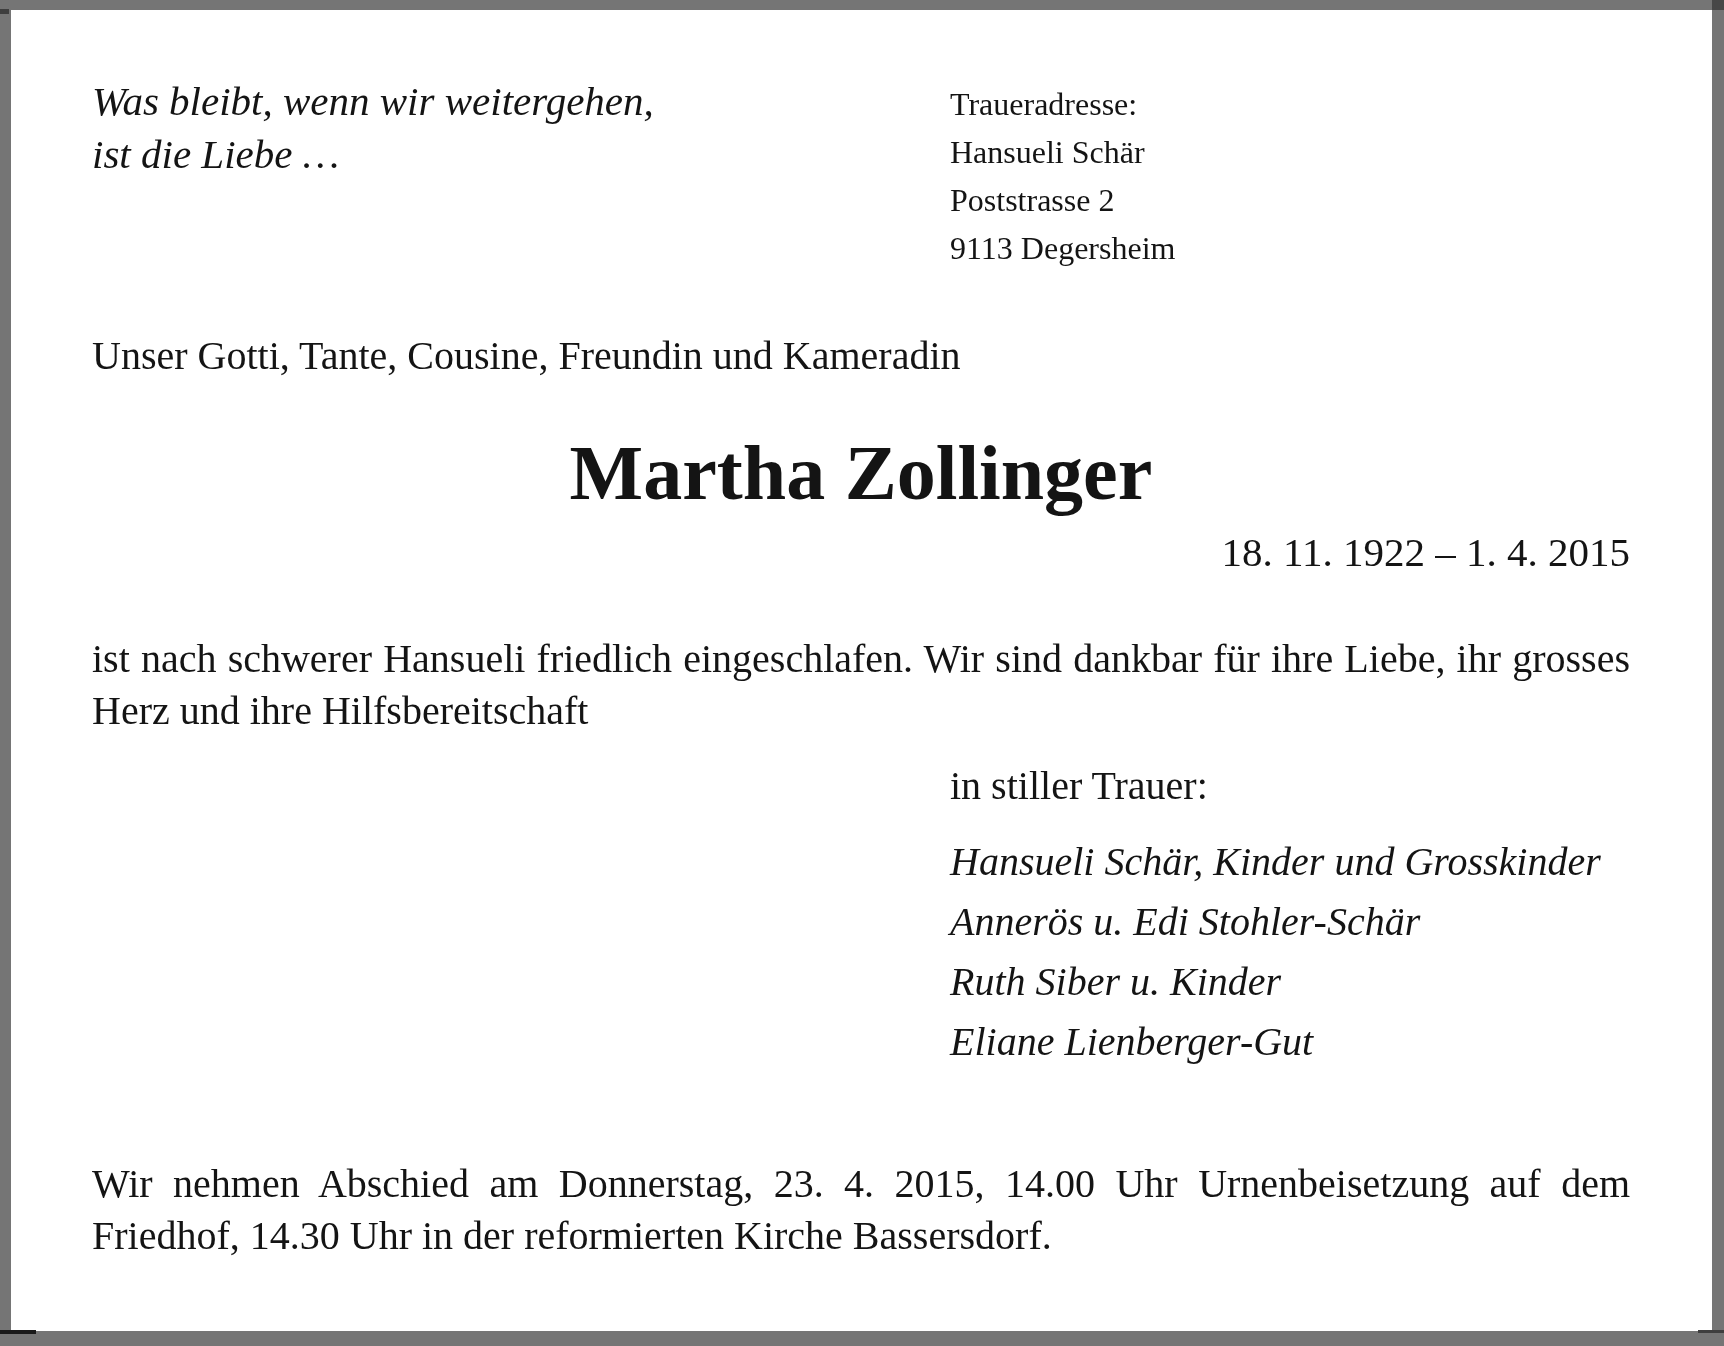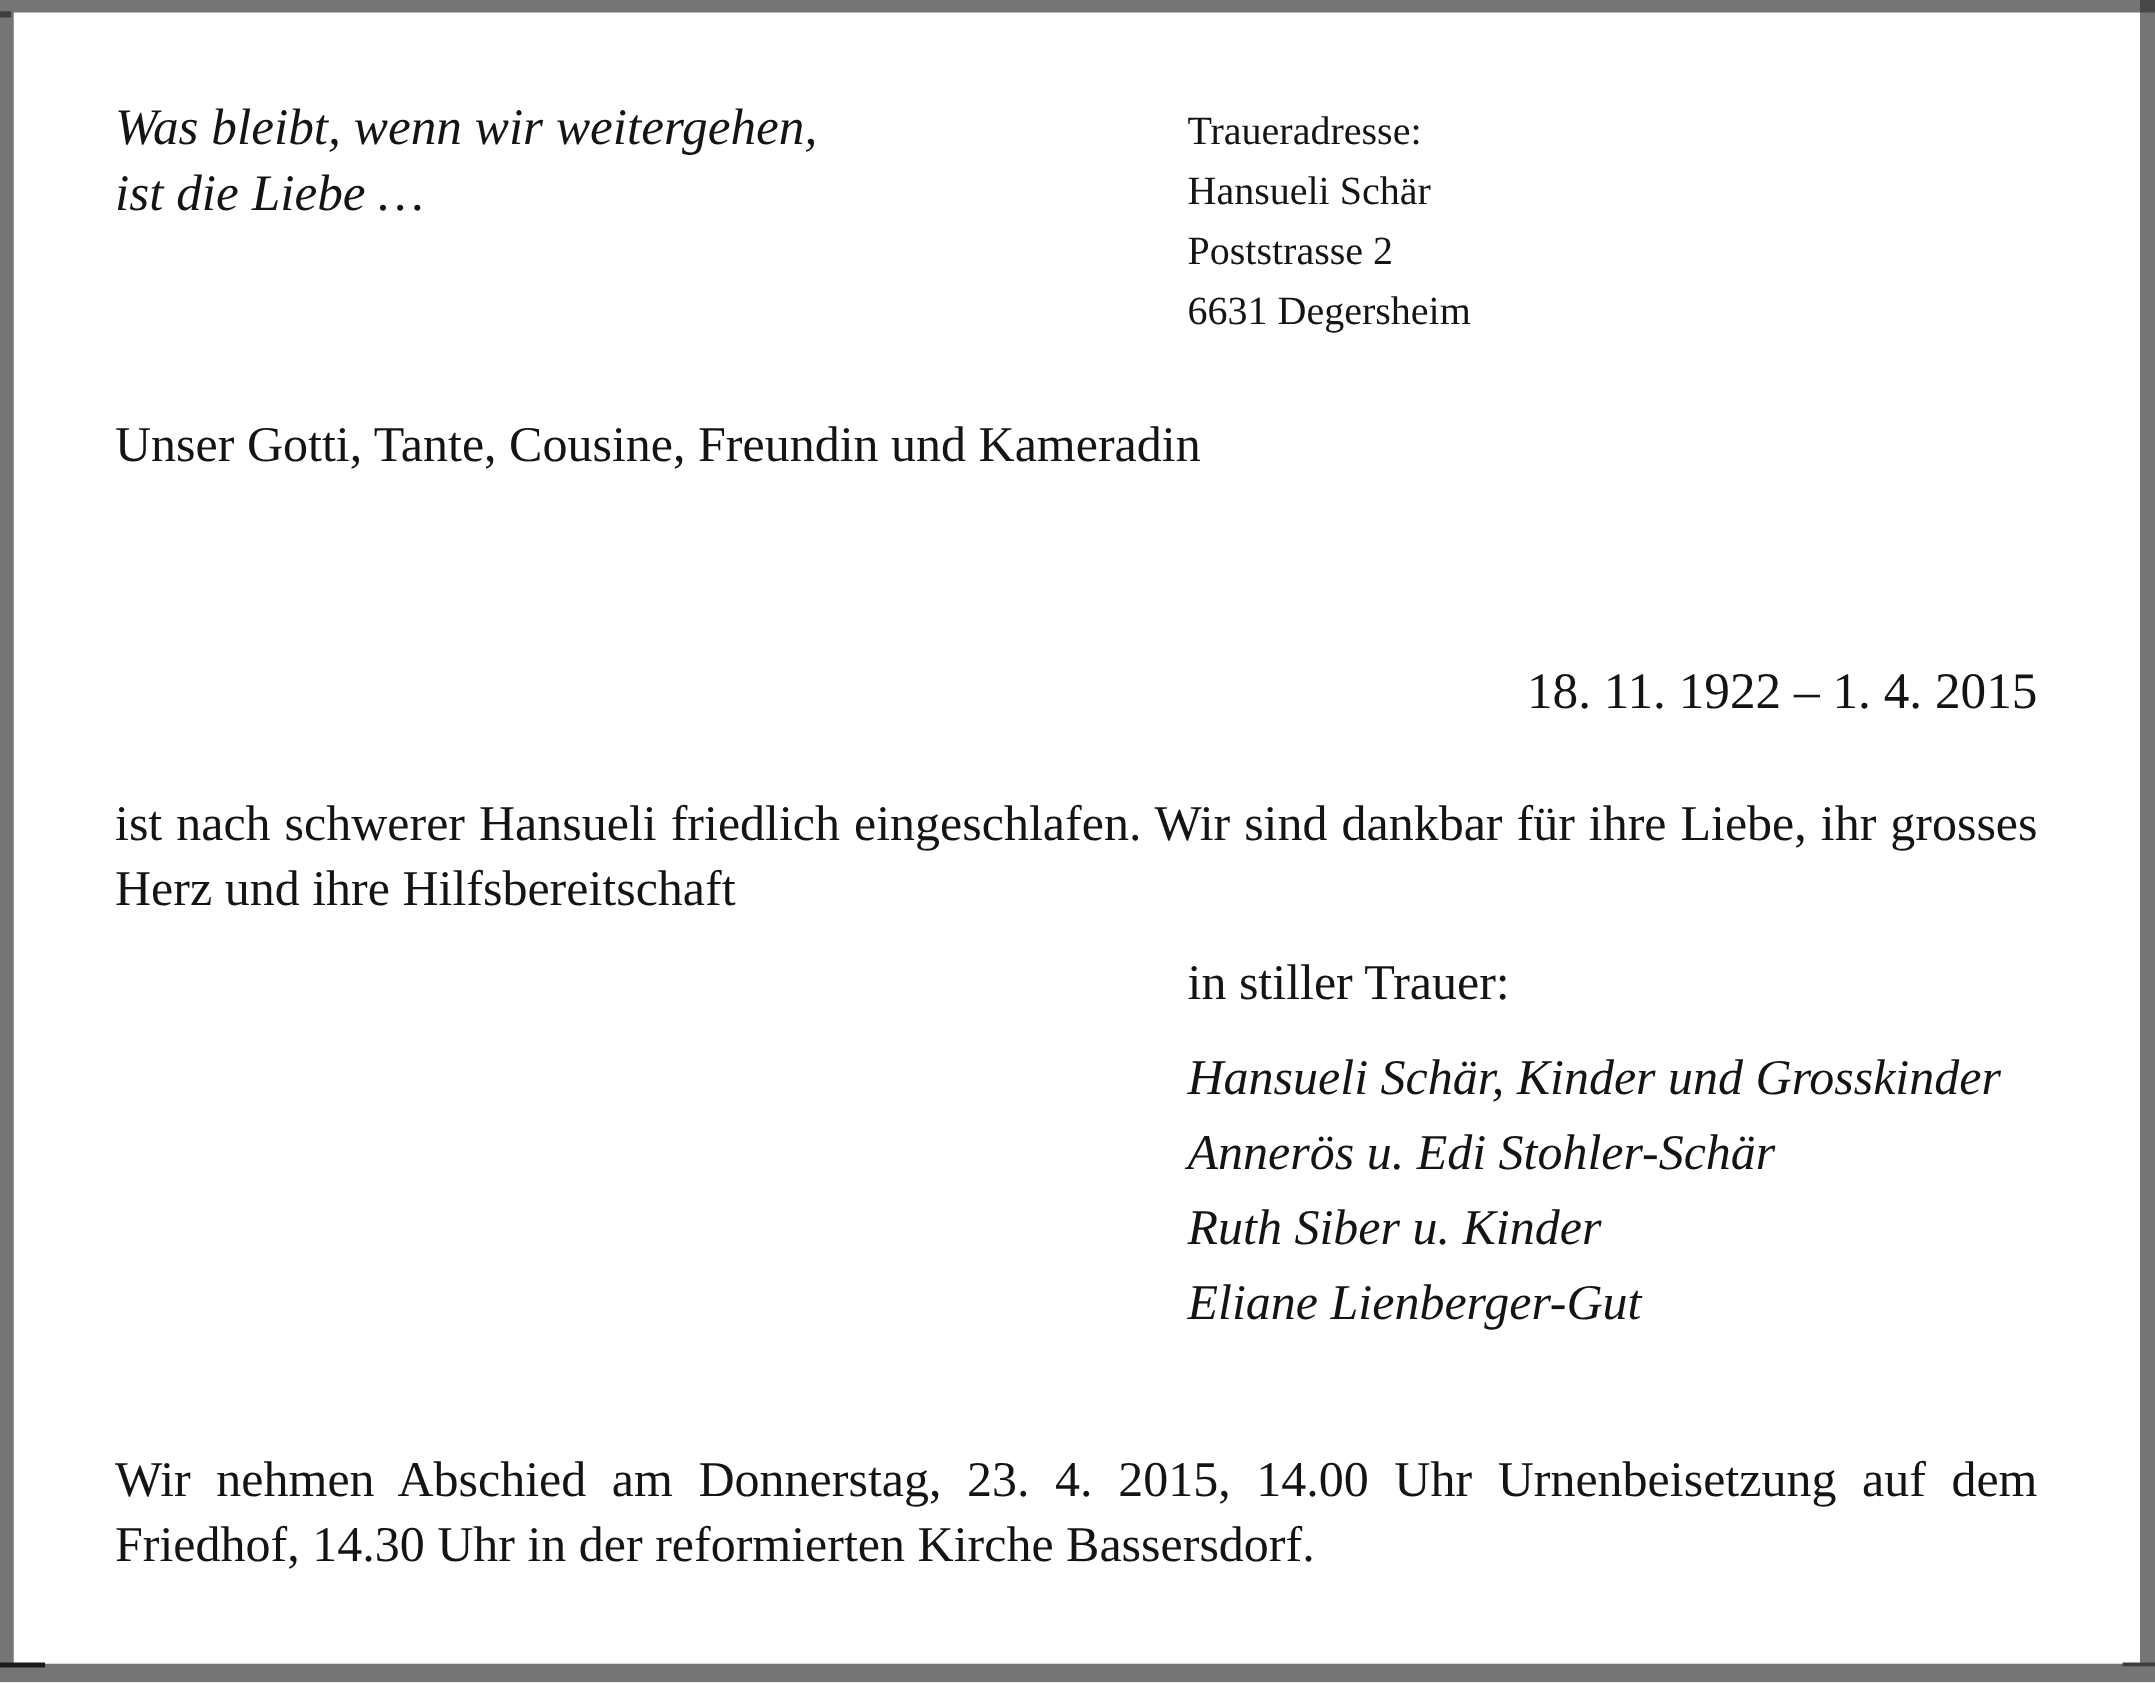--- a/index.html
+++ b/index.html
@@ -78,25 +78,26 @@
 
   <div class="quote">
     <div>Was bleibt, wenn wir weitergehen,</div>
     <div>ist die Liebe …</div>
   </div>
 
   <div class="address">
     <div>Traueradresse:</div>
     <div>Hansueli Schär</div>
     <div>Poststrasse 2</div>
-    <div>6631 Degersheim</div>
+    <div>9113 Degersheim</div>
   </div>
 
   <div class="relation">Unser Gotti, Tante, Cousine, Freundin und Kameradin</div>
 
+  <div class="name">Martha Zollinger</div>
 
   <div class="dates">18. 11. 1922 – 1. 4. 2015</div>
 
   <div class="obituary">ist nach schwerer Hansueli friedlich eingeschlafen. Wir sind dankbar für ihre Liebe, ihr grosses Herz und ihre Hilfsbereitschaft</div>
 
   <div class="trauer-heading">in stiller Trauer:</div>
 
   <div class="mourners">
     <div>Hansueli Schär, Kinder und Grosskinder</div>
     <div>Annerös u. Edi Stohler-Schär</div>

